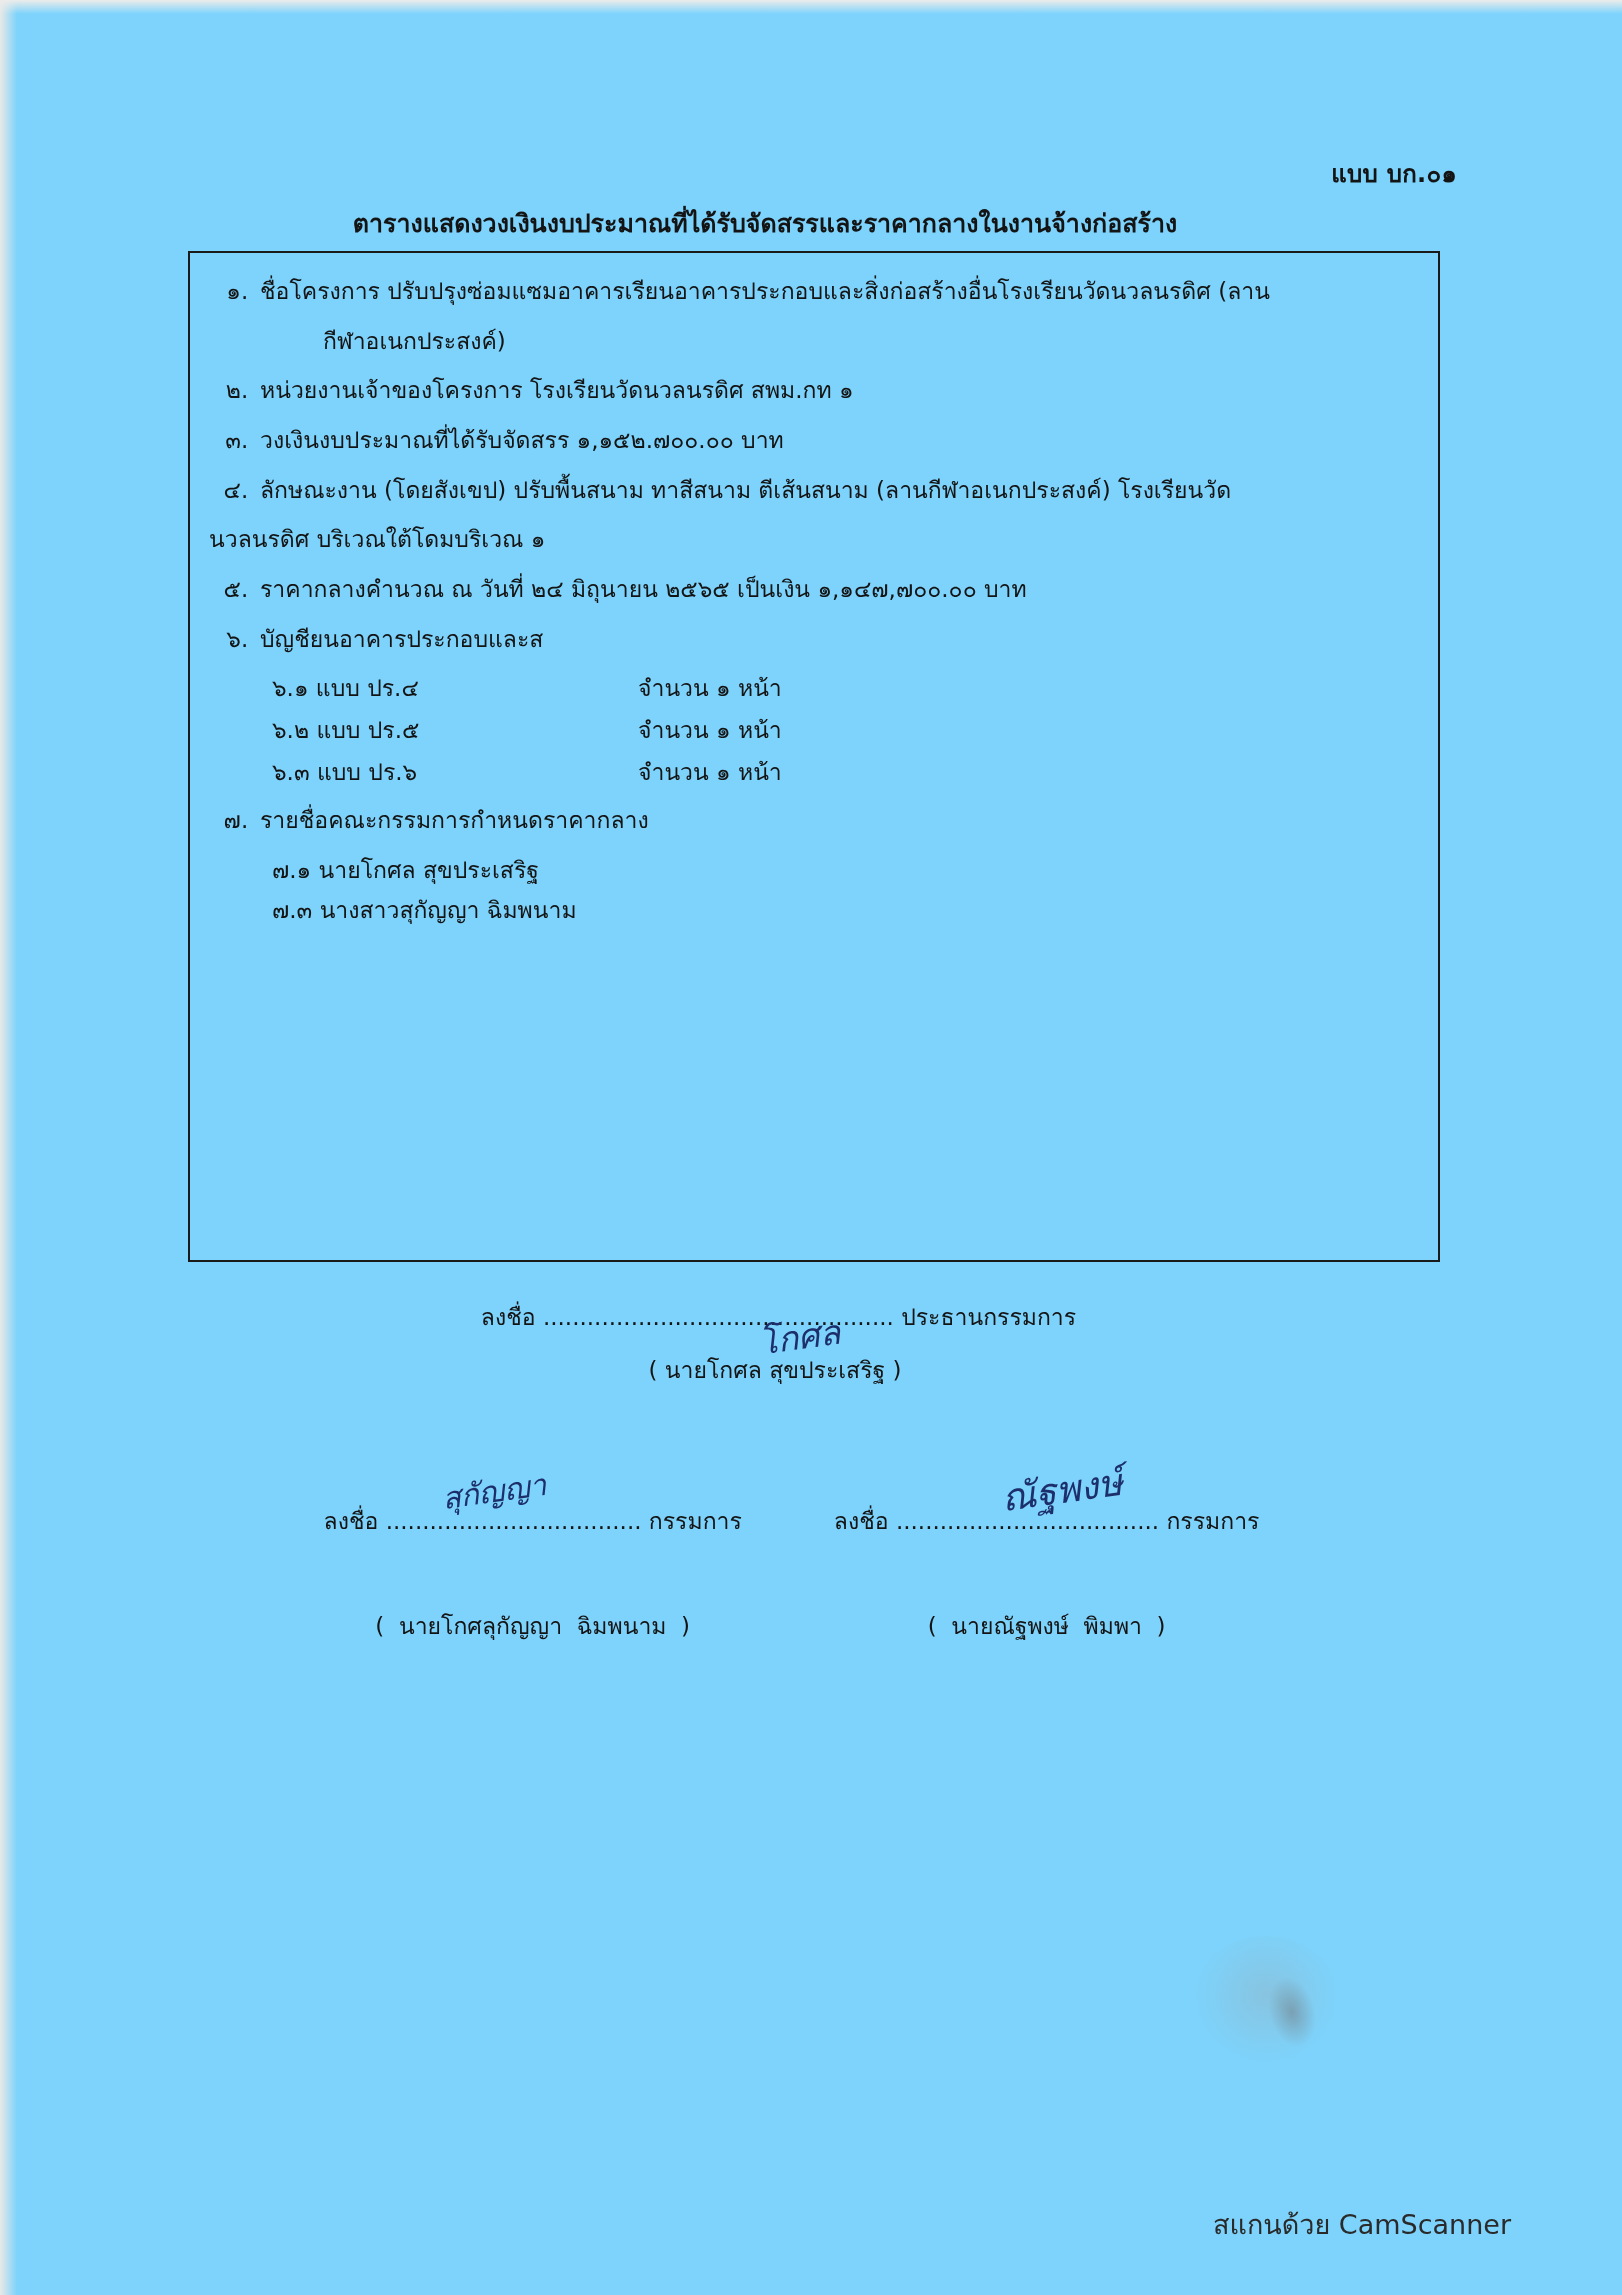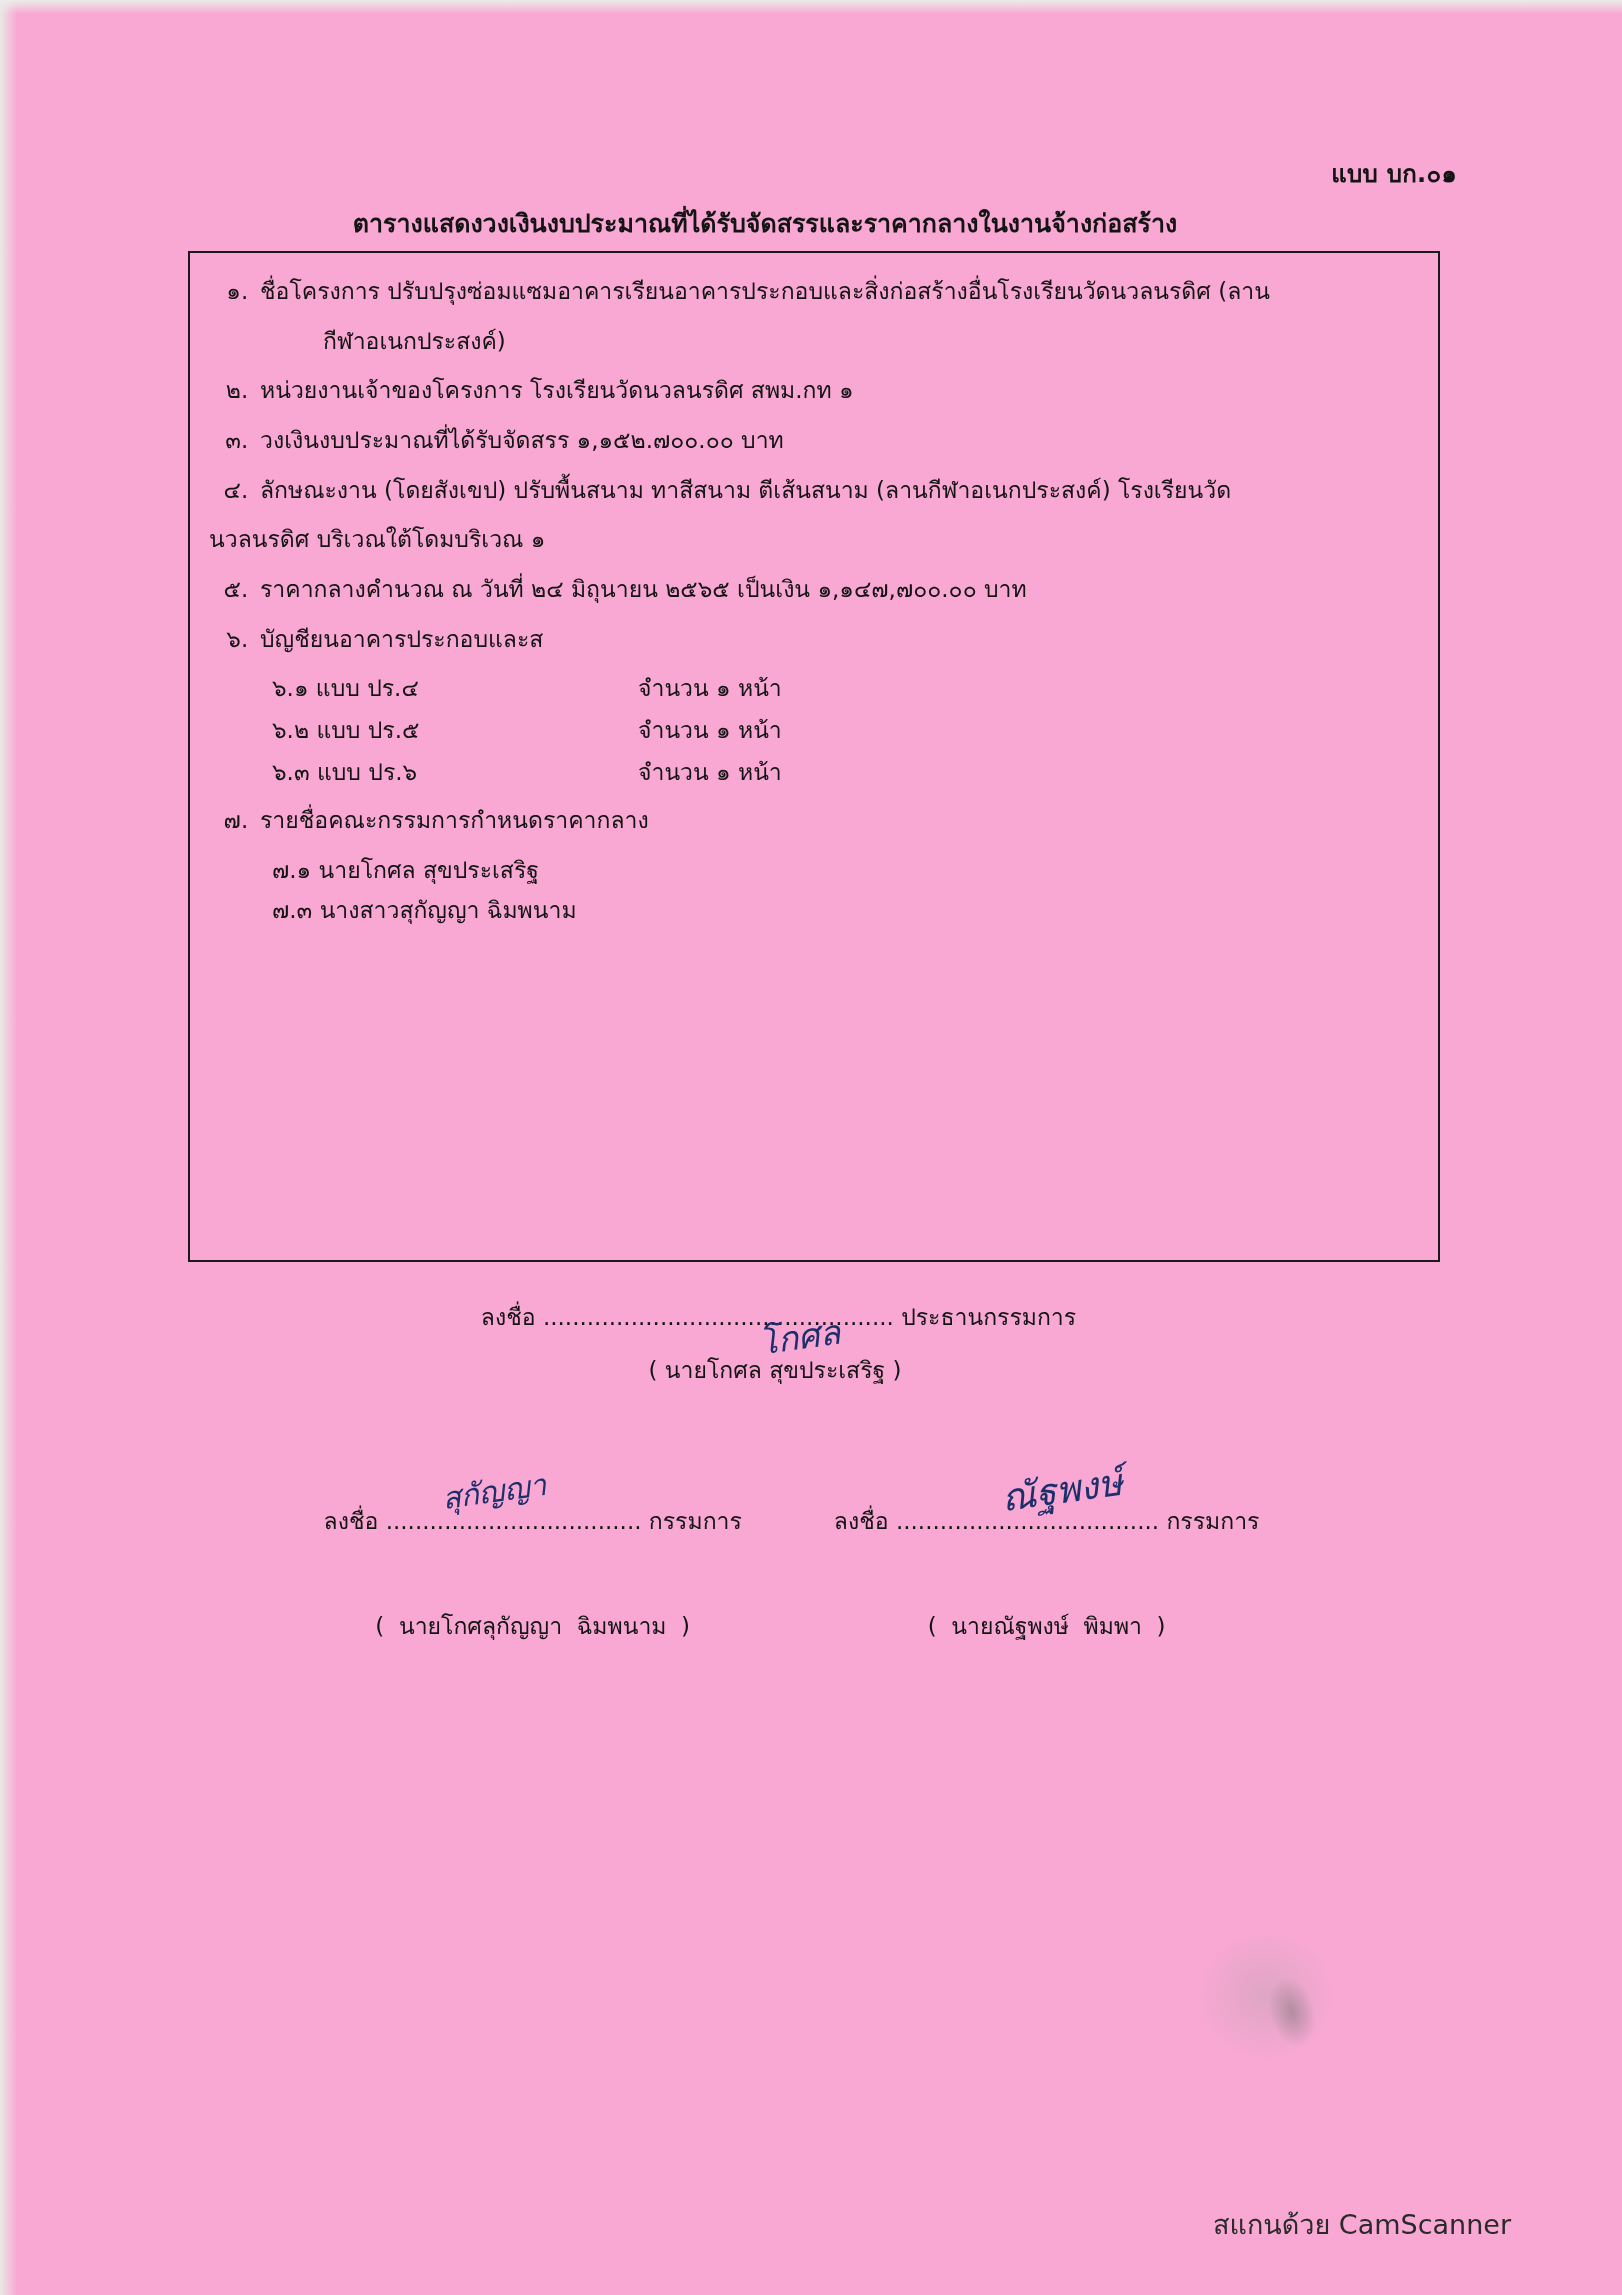--- a/index.html
+++ b/index.html
@@ -11,21 +11,21 @@
     width: 1622px;
     height: 2295px;
     position: relative;
     font-family: "DejaVu Sans", "Liberation Sans", sans-serif;
     color: #141414;
     overflow: hidden;
   }
   .page {
     position: absolute;
     inset: 0;
-    background: #f9a8d4;
+    background: #7dd3fc;
   }
   
   .scan-edge-left {
     position: absolute;
     left: 0; top: 0; bottom: 0;
     width: 17px;
     background: linear-gradient(to right, #e9e9e6, rgba(255,255,255,0));
   }
   .scan-edge-top {
     position: absolute;

